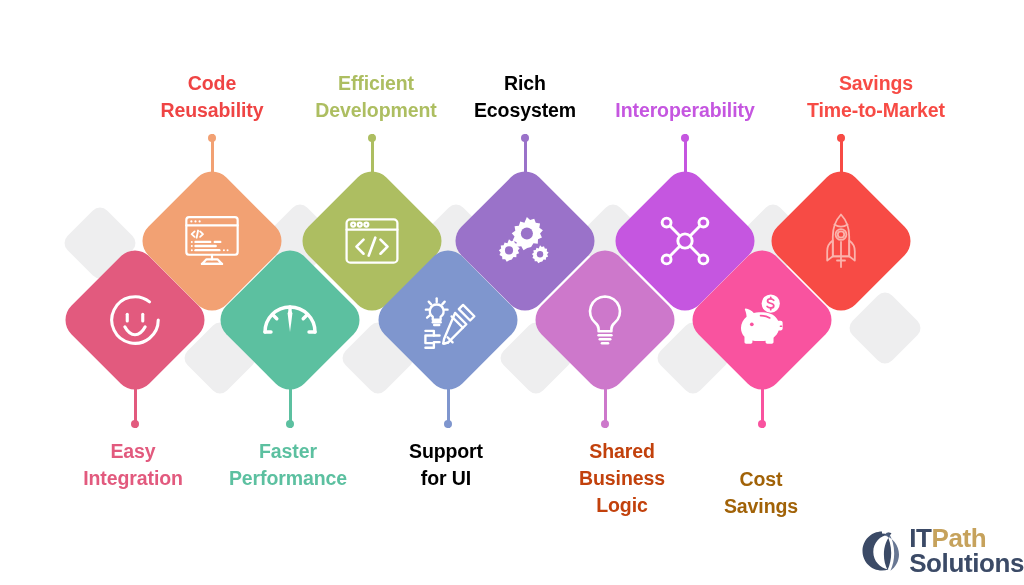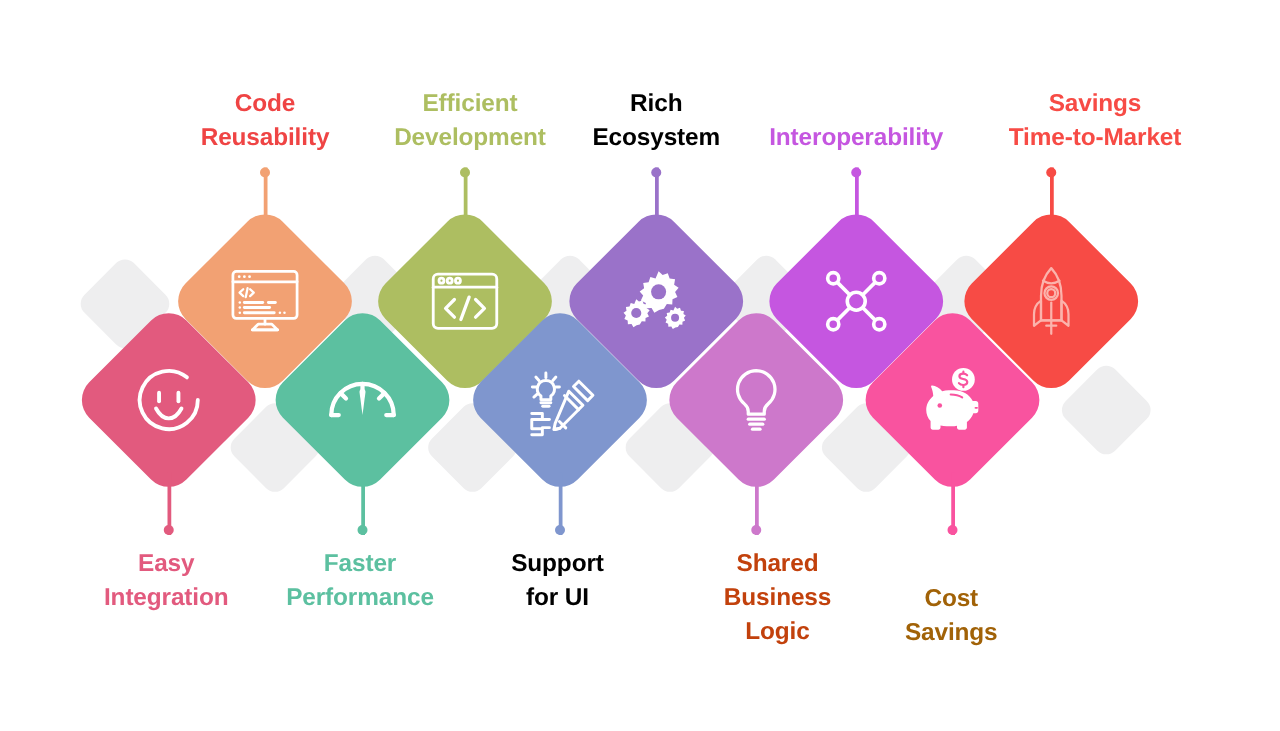--- a/index.html
+++ b/index.html
@@ -333,14 +333,29 @@
           <path d="M23.8 31.5c-3.4 2.3-5.6 6.3-5.6 10.8v9.3l5.6-4.3z"></path>
           <path d="M40.2 31.5c3.4 2.3 5.6 6.3 5.6 10.8v9.3l-5.6-4.3z"></path>
           <path d="M32 33v25"></path>
           <path d="M28 51.5h8"></path>
           <path d="M23.8 47.3h16.4"></path>
         </svg>
       </div>
     </div>
   </div>
 
+  <div id="logo">
+    <div class="mark">
+      <svg width="52" height="52" viewBox="0 0 52 52" fill="none">
+        <path d="M27 6.5C16.2 6.5 7.5 15.2 7.5 26S16.2 45.5 27 45.5c2.3 0 4.6-.4 6.6-1.2-8.6-1.1-15.3-8.5-15.3-17.4 0-9 6.7-16.3 15.3-17.4-2-.7-4.3-1-6.6-1z" fill="#3b4a66"></path>
+        <path d="M36.5 8.2c-4.8 5.8-7.6 13.2-7.6 21.3 0 5.6 1.3 10.9 3.7 15.6 2.3-5.2 3.6-11 3.6-17 0-7.3-1.9-14.2-5.2-20.1.9-.3 1.9-.5 2.9-.5.9 0 1.8.3 2.6.7z" fill="#3b4a66"></path>
+        <path d="M33.6 7.6c3.6 6.1 5.6 13.2 5.6 20.8 0 6.2-1.4 12.1-3.8 17.4 5.2-3.5 8.6-9.5 8.6-16.2 0-9.2-6.4-16.9-14.4-19-.4.4 2.6-3.4 4 -3z" fill="#4d5f80" opacity="0.85"></path>
+      </svg>
+    </div>
+    <div class="wordmark">
+      <div class="row1">
+        <span style="color:#3b4a66;">IT</span><span style="color:#c6a25c;">Path</span>
+      </div>
+      <div class="row2" style="color:#3b4a66;">Solutions</div>
+    </div>
+  </div>
 
 </div>
 
 </body></html>

